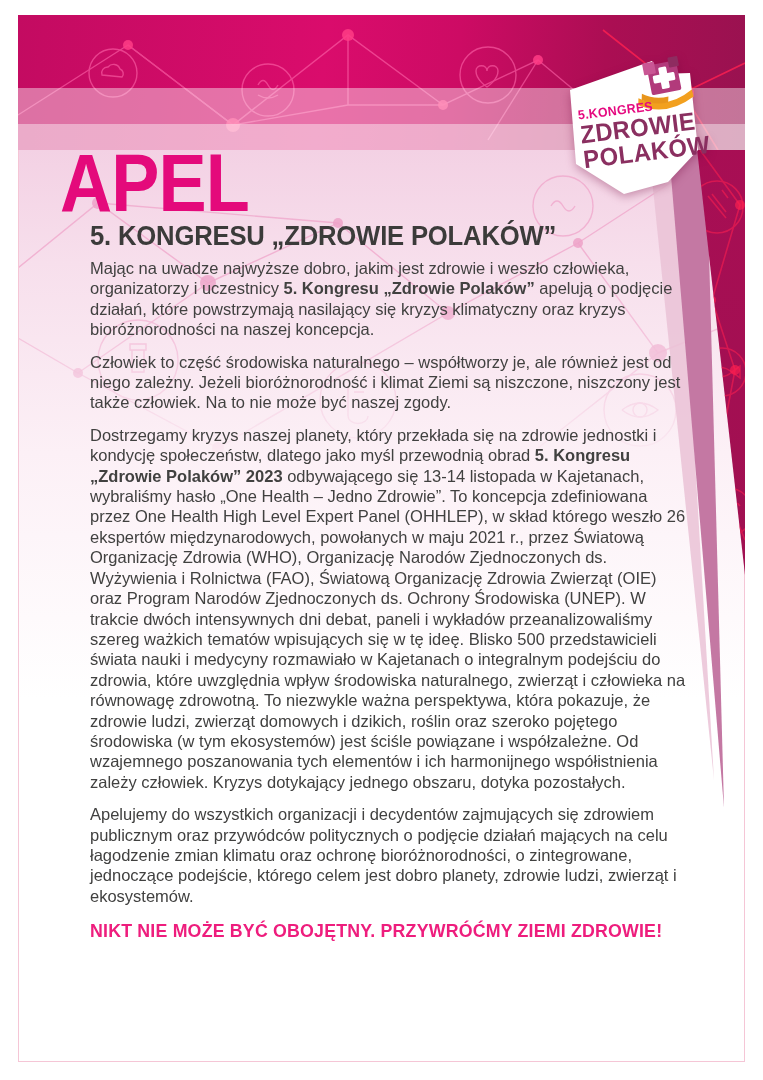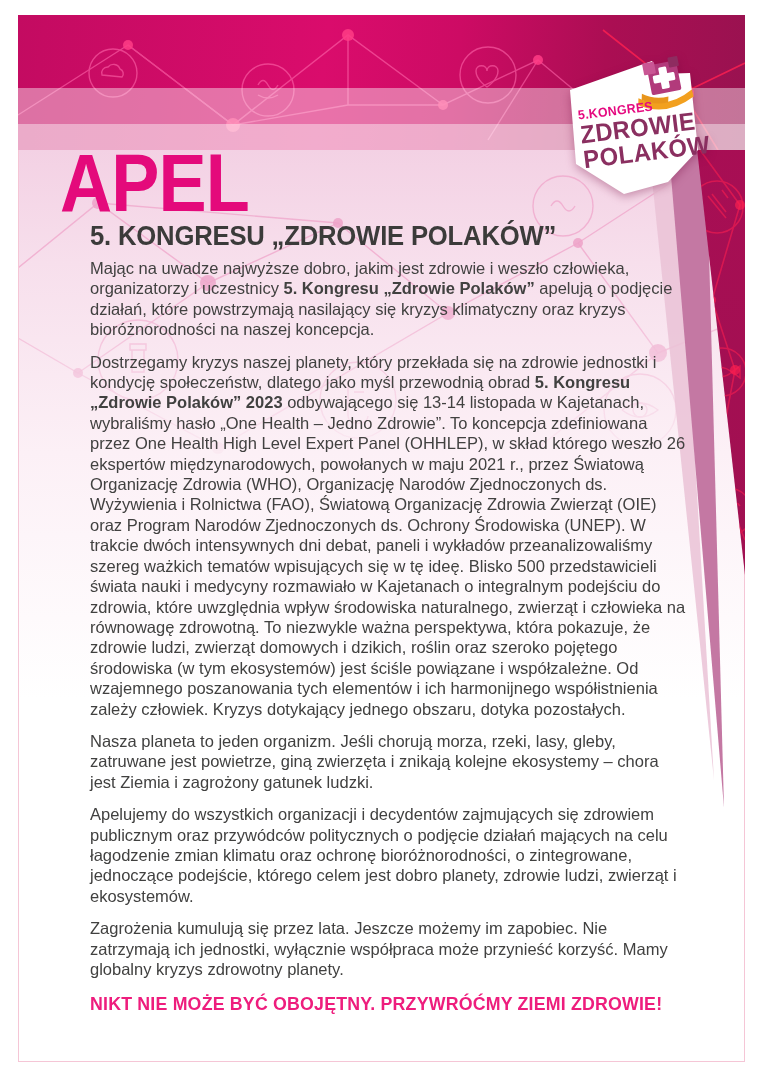--- a/index.html
+++ b/index.html
@@ -171,19 +171,18 @@
     <div class="lg2">ZDROWIE</div>
     <div class="lg3">POLAKÓW</div>
   </div>
 </div>
 
 <h1 class="title">APEL</h1>
 <h2 class="subtitle">5. KONGRESU „ZDROWIE POLAKÓW”</h2>
 
 <div class="bodytext">
   <p><span>Mając na uwadze najwyższe dobro, jakim jest zdrowie i weszło człowieka, organizatorzy i uczestnicy </span><span class="bseg">5. Kongresu „Zdrowie Polaków”</span><span> apelują o podjęcie działań, które powstrzymają nasilający się kryzys klimatyczny oraz kryzys bioróżnorodności na naszej koncepcja.</span></p>
+  <p><span>Człowiek to część środowiska naturalnego – współtworzy je, ale również jest od niego zależny. Jeżeli bioróżnorodność i klimat Ziemi są niszczone, niszczony jest także człowiek. Na to nie może być naszej zgody.</span></p>
   <p><span>Dostrzegamy kryzys naszej planety, który przekłada się na zdrowie jednostki i kondycję społeczeństw, dlatego jako myśl przewodnią obrad </span><span class="bseg">5. Kongresu „Zdrowie Polaków” 2023</span><span> odbywającego się 13-14 listopada w Kajetanach, wybraliśmy hasło „One Health – Jedno Zdrowie”. To koncepcja zdefiniowana przez One Health High Level Expert Panel (OHHLEP), w skład którego weszło 26 ekspertów międzynarodowych, powołanych w maju 2021 r., przez Światową Organizację Zdrowia (WHO), Organizację Narodów Zjednoczonych ds. Wyżywienia i Rolnictwa (FAO), Światową Organizację Zdrowia Zwierząt (OIE) oraz Program Narodów Zjednoczonych ds. Ochrony Środowiska (UNEP). W trakcie dwóch intensywnych dni debat, paneli i wykładów przeanalizowaliśmy szereg ważkich tematów wpisujących się w tę ideę. Blisko 500 przedstawicieli świata nauki i medycyny rozmawiało w Kajetanach o integralnym podejściu do zdrowia, które uwzględnia wpływ środowiska naturalnego, zwierząt i człowieka na równowagę zdrowotną. To niezwykle ważna perspektywa, która pokazuje, że zdrowie ludzi, zwierząt domowych i dzikich, roślin oraz szeroko pojętego środowiska (w tym ekosystemów) jest ściśle powiązane i współzależne. Od wzajemnego poszanowania tych elementów i ich harmonijnego współistnienia zależy człowiek. Kryzys dotykający jednego obszaru, dotyka pozostałych.</span></p>
-  <p><span>Nasza planeta to jeden organizm. Jeśli chorują morza, rzeki, lasy, gleby, zatruwane jest powietrze, giną zwierzęta i znikają kolejne ekosystemy – chora jest Ziemia i zagrożony gatunek ludzki.</span></p>
   <p><span>Apelujemy do wszystkich organizacji i decydentów zajmujących się zdrowiem publicznym oraz przywódców politycznych o podjęcie działań mających na celu łagodzenie zmian klimatu oraz ochronę bioróżnorodności, o zintegrowane, jednoczące podejście, którego celem jest dobro planety, zdrowie ludzi, zwierząt i ekosystemów.</span></p>
-  <p><span>Zagrożenia kumulują się przez lata. Jeszcze możemy im zapobiec. Nie zatrzymają ich jednostki, wyłącznie współpraca może przynieść korzyść. Mamy globalny kryzys zdrowotny planety.</span></p>
   <p class="highlight">NIKT NIE MOŻE BYĆ OBOJĘTNY. PRZYWRÓĆMY ZIEMI ZDROWIE!</p>
 
 </div>
 
 </body></html>

